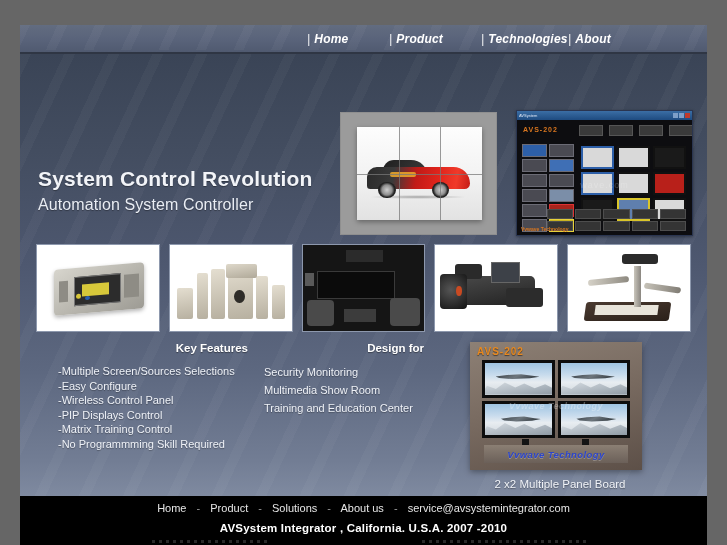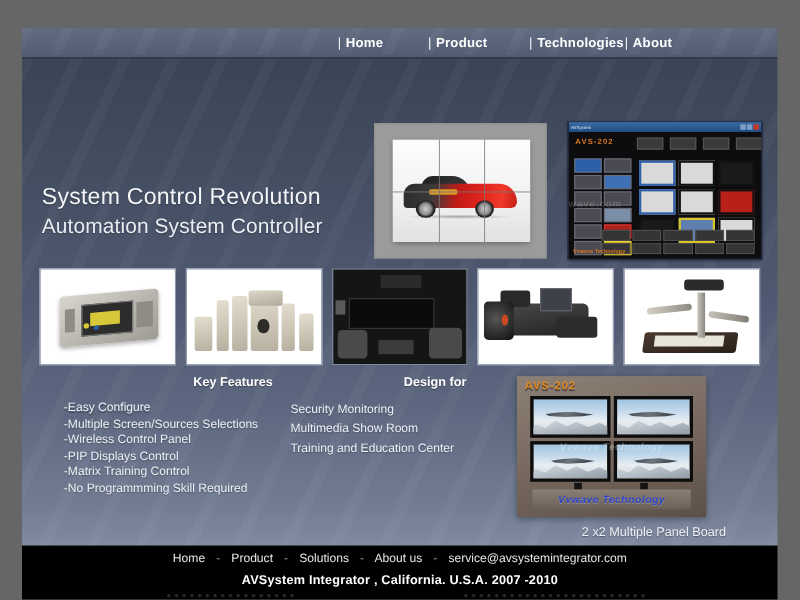--- a/index.html
+++ b/index.html
@@ -10,20 +10,21 @@
   }
   #page{
     position:absolute;left:20px;top:25px;width:687px;height:520px;
     overflow:hidden;
   }
   
   .navbar{
     position:relative;height:27px;
     background:linear-gradient(180deg,#626c80 0%,#59637a 55%,#505a70 100%);
     border-bottom:2px solid #2f3644;
+    font-style:italic;
   }
   .navbar:after{
     content:"";position:absolute;left:0;right:0;top:0;bottom:2px;
     background:repeating-linear-gradient(115deg,
       rgba(255,255,255,.035) 0px, rgba(255,255,255,.035) 9px,
       rgba(255,255,255,0) 9px, rgba(255,255,255,0) 34px);
     pointer-events:none;
   }
   .nav-items{
     position:absolute;left:287px;top:0;height:27px;
@@ -48,25 +49,25 @@
     background:repeating-linear-gradient(115deg,
       rgba(255,255,255,.030) 0px, rgba(255,255,255,.030) 10px,
       rgba(255,255,255,0) 10px, rgba(255,255,255,0) 40px);
     pointer-events:none;z-index:1;
   }
   .main > *{position:relative;z-index:2;}
 
   
   .headline{position:absolute;left:18px;top:113px;}
   .headline h1{
-    margin:0;color:#f2f4f8;font-size:21px;font-weight:normal;
+    margin:0;color:#f2f4f8;font-size:21px;font-weight:bold;
     letter-spacing:.2px;text-shadow:0 1px 1px rgba(0,0,0,.35);
   }
   .headline h2{
-    margin:5px 0 0 0;color:#e9edf4;font-size:19px;font-weight:normal;
+    margin:5px 0 0 0;color:#e9edf4;font-size:16px;font-weight:normal;
     letter-spacing:.1px;text-shadow:0 1px 1px rgba(0,0,0,.35);
   }
 
   
   .hero-wall{
     position:absolute;left:320px;top:58px;width:155px;height:121px;
     background:#9b9b9b;border:1px solid #8f8f8f;
   }
   .wall-inner{
     position:absolute;left:16px;top:14px;right:14px;bottom:14px;
@@ -150,21 +151,21 @@
   .shot-grid i.k{background:#1a1a1a;}
   .shot-bottom{
     position:absolute;left:30px;right:6px;bottom:4px;
     display:grid;grid-template-columns:repeat(5,1fr);gap:2px;
   }
   .shot-bottom i{height:8px;display:block;background:#343434;border:1px solid #4d4d4d;}
   .shot-foot{
     position:absolute;left:4px;bottom:3px;font-size:5px;color:#d9761f;font-weight:bold;
   }
   .shot-wm{
-    position:absolute;left:0;right:0;top:52%;text-align:left;
+    position:absolute;left:0;right:0;top:52%;text-align:center;
     font-size:9px;color:rgba(255,255,255,.22);letter-spacing:1px;
   }
   .hero-wm{
     position:absolute;left:0;right:0;top:54%;text-align:center;
     font-size:11px;color:rgba(255,255,255,.28);letter-spacing:1px;z-index:3;
   }
 
   
   .strip{
     position:absolute;left:16px;top:190px;width:655px;height:88px;
@@ -297,21 +298,21 @@
   .avs-bar span{
     font-size:9.5px;font-weight:bold;font-style:italic;color:#2d46c9;
     letter-spacing:.4px;text-shadow:0 1px 0 rgba(255,255,255,.25);
   }
   .avs-wm{
     position:absolute;left:0;right:0;top:46%;text-align:center;
     font-size:9px;font-style:italic;font-weight:bold;
     color:rgba(255,255,255,.30);letter-spacing:.5px;z-index:4;
   }
   .avs-cap{
-    position:absolute;left:440px;top:424px;width:200px;text-align:right;
+    position:absolute;left:440px;top:424px;width:200px;text-align:center;
     color:#f0f3f8;font-size:11.5px;text-shadow:0 1px 1px rgba(0,0,0,.35);
   }
 
   
   .footer{position:relative;height:51px;background:#000000;}
   .footer-links{
     position:absolute;left:0;right:0;top:6px;text-align:center;
     color:#e6e6e6;font-size:11px;white-space:nowrap;
   }
   .footer-links a{color:#e6e6e6;text-decoration:none;cursor:pointer;}
@@ -475,22 +476,22 @@
         <div class="dc-col"></div>
         <div class="dc-head"></div>
         <div class="dc-arm"></div>
         <div class="dc-arm2"></div>
       </div>
     </div>
 
     <div class="cols">
       <div class="col-title ct-key">Key Features</div>
       <ul class="list list-key">
+        <li>-Multiple Screen/Sources Selections</li>
         <li>-Easy Configure</li>
-        <li>-Multiple Screen/Sources Selections</li>
         <li>-Wireless Control Panel</li>
         <li>-PIP Displays Control</li>
         <li>-Matrix Training Control</li>
         <li>-No Programmming Skill Required</li>
       </ul>
       <div class="col-title ct-design">Design for</div>
       <ul class="list list-design">
         <li>Security Monitoring</li>
         <li>Multimedia Show Room</li>
         <li>Training and Education Center</li>

